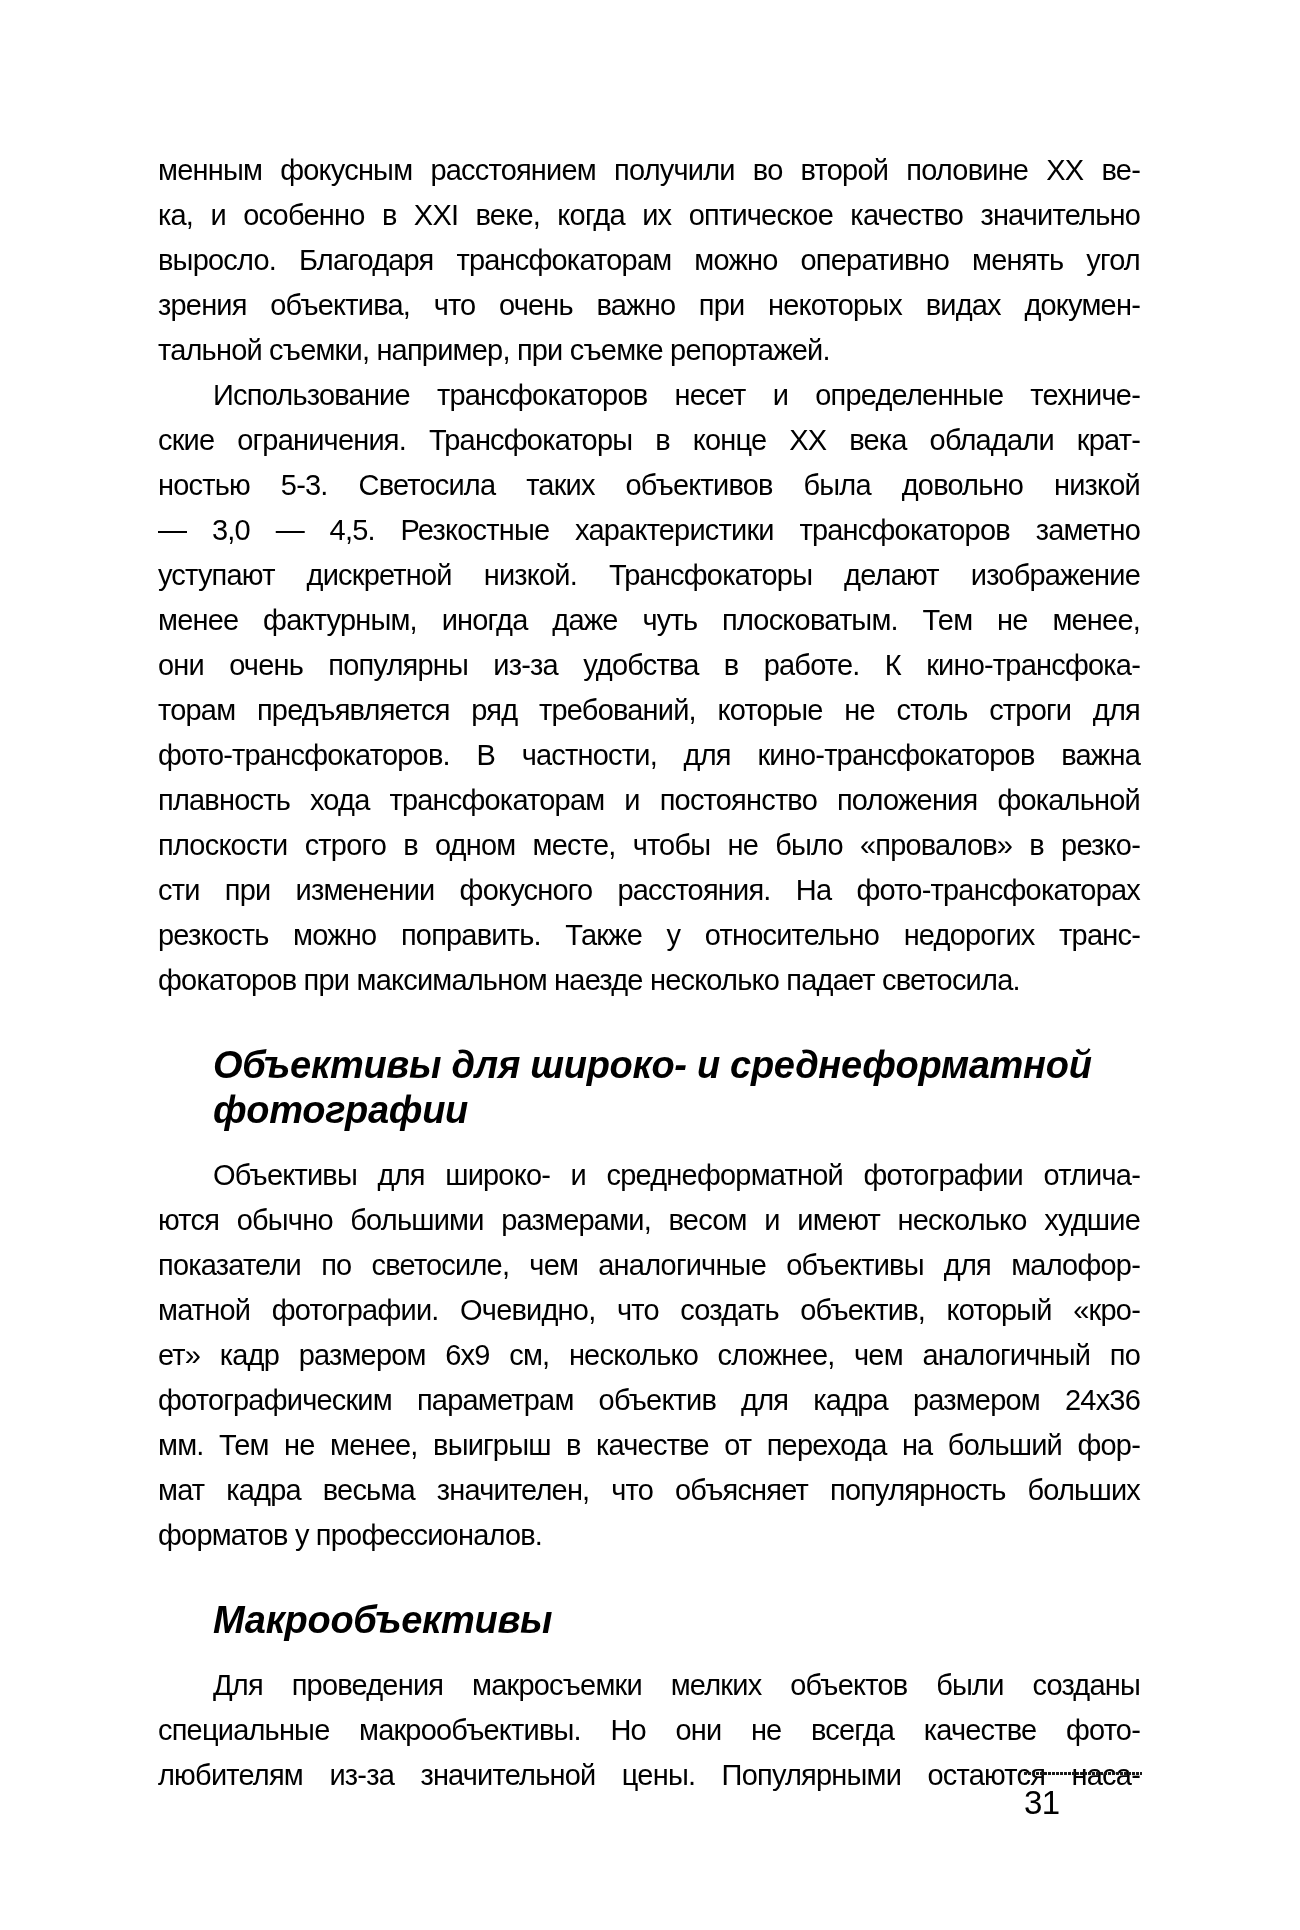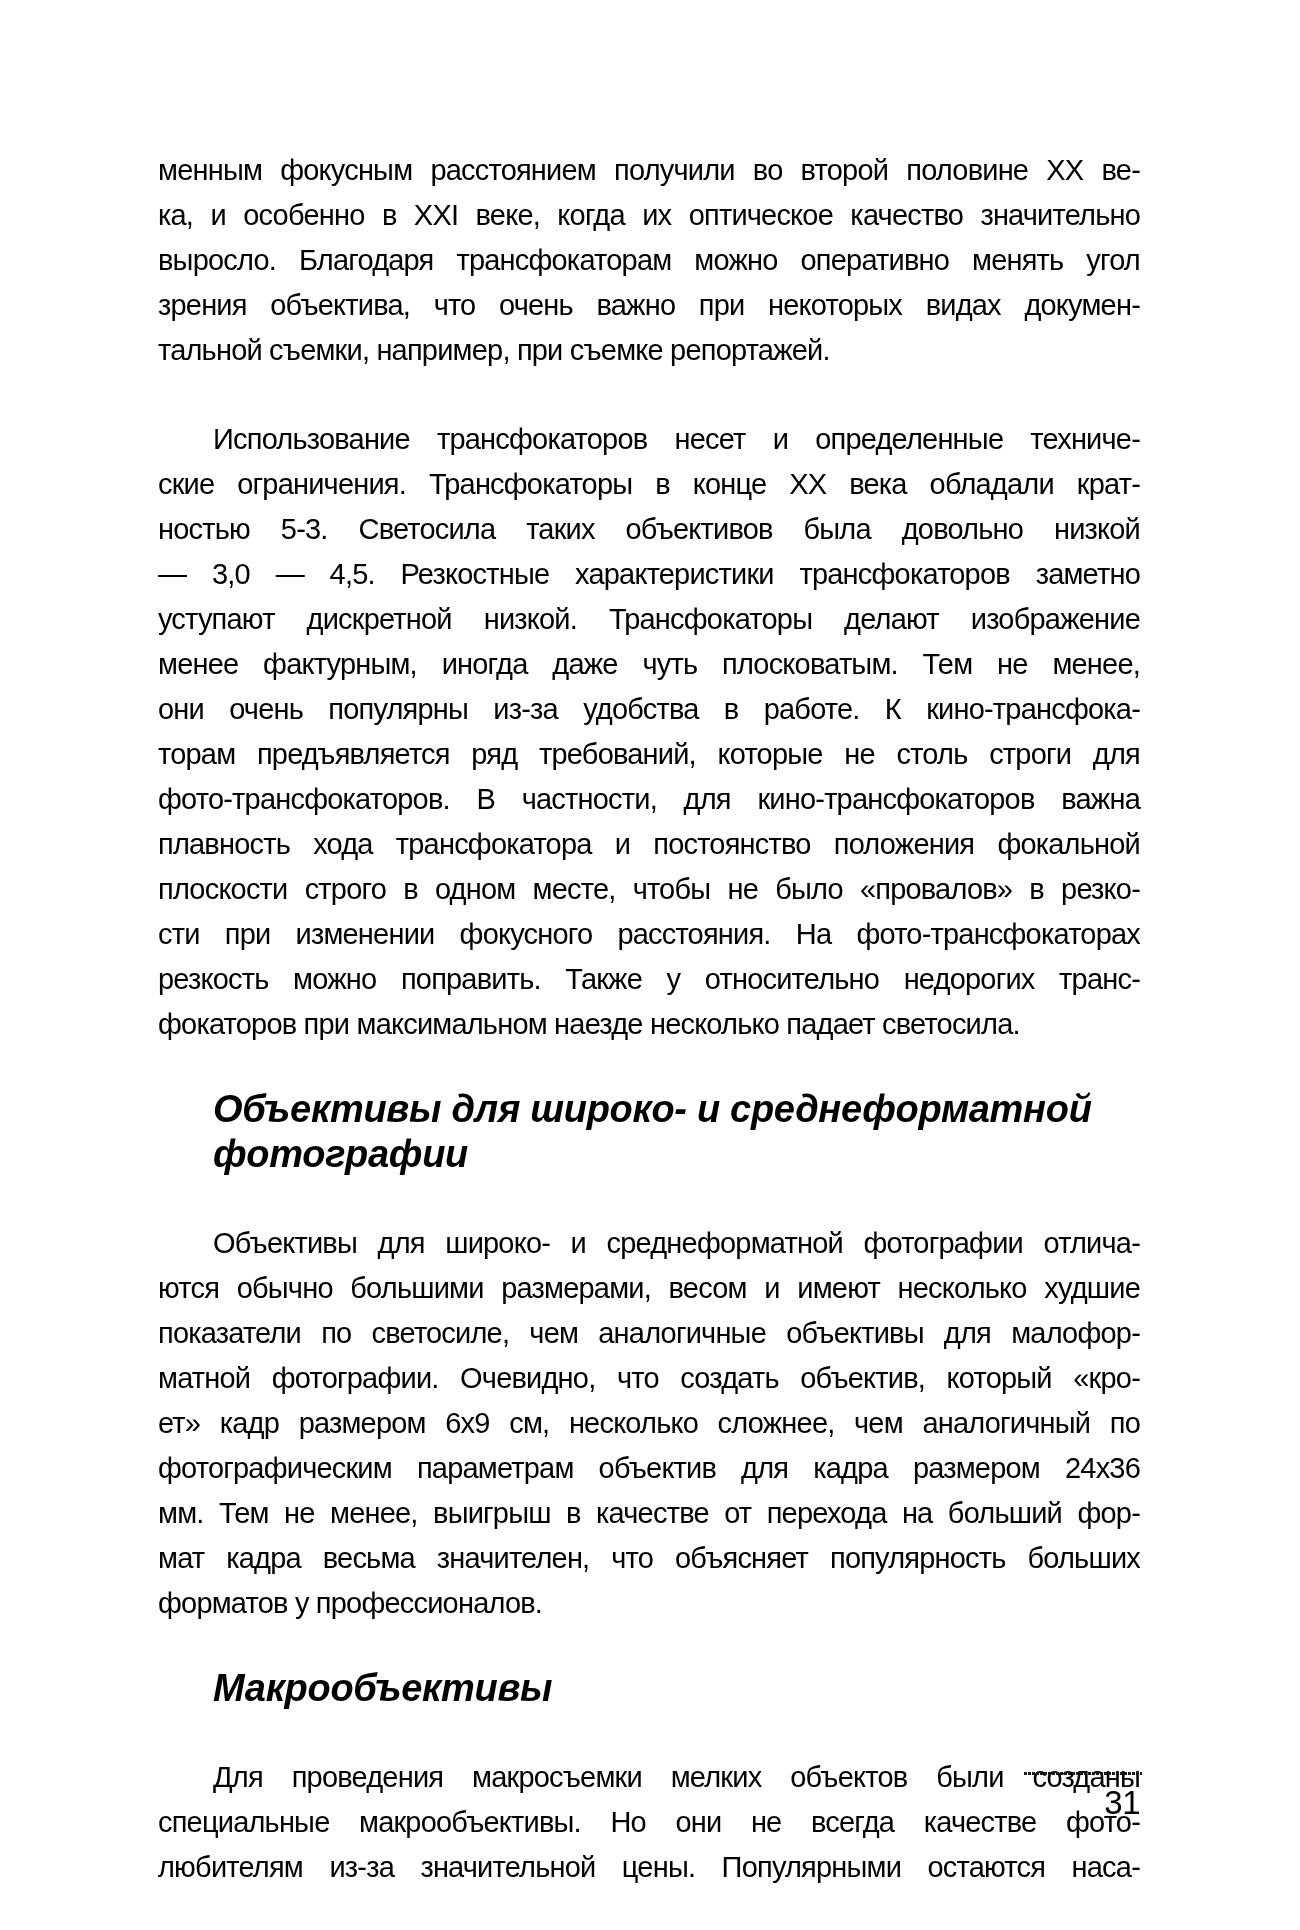--- a/index.html
+++ b/index.html
@@ -25,35 +25,34 @@
     letter-spacing: -0.8px;
     line-height: 45px;
     color: #000000;
   }
   .line {
     text-align: justify;
     text-align-last: justify;
     white-space: normal;
   }
   .line.lastline { text-align-last: left; }
-  .line.indent { text-indent: 55px; margin-top: 44px; }
+  .line.indent { text-indent: 55px; }
   .heading {
     font-size: 38px;
     font-weight: bold;
     font-style: italic;
     letter-spacing: -0.3px;
     line-height: 45px;
     margin: 40px 0 20px 0;
     padding-left: 55px;
   }
   .footer {
     position: absolute;
     top: 1772px;
     right: 158px;
-    text-align: right;
   }
   .dotted-rule {
     width: 118px; height: 3px;
     margin-left: auto;
     background: repeating-linear-gradient(90deg, #1a1a1a 0 2px, transparent 2px 4px),
                 repeating-linear-gradient(90deg, transparent 0 1px, #1a1a1a 1px 3px, transparent 3px 4px);
   }
   .page-number {
     margin-top: 9px;
     padding-right: 2px;
@@ -79,21 +78,21 @@
     <div class="para">
         <div class="line indent">Использование трансфокаторов несет и определенные техниче-</div>
         <div class="line">ские ограничения. Трансфокаторы в конце XX века обладали крат-</div>
         <div class="line">ностью 5-3. Светосила таких объективов была довольно низкой</div>
         <div class="line">— 3,0 — 4,5. Резкостные характеристики трансфокаторов заметно</div>
         <div class="line">уступают дискретной низкой. Трансфокаторы делают изображение</div>
         <div class="line">менее фактурным, иногда даже чуть плосковатым. Тем не менее,</div>
         <div class="line">они очень популярны из-за удобства в работе. К кино-трансфока-</div>
         <div class="line">торам предъявляется ряд требований, которые не столь строги для</div>
         <div class="line">фото-трансфокаторов. В частности, для кино-трансфокаторов важна</div>
-        <div class="line">плавность хода трансфокатора и постоянство положения фокальной</div>
+        <div class="line">плавность хода трансфокаторам и постоянство положения фокальной</div>
         <div class="line">плоскости строго в одном месте, чтобы не было «провалов» в резко-</div>
         <div class="line">сти при изменении фокусного расстояния. На фото-трансфокаторах</div>
         <div class="line">резкость можно поправить. Также у относительно недорогих транс-</div>
         <div class="line lastline">фокаторов при максимальном наезде несколько падает светосила.</div>
       </div>
 
     <div class="heading">Объективы для широко- и среднеформатной фотографии</div>
 
     <div class="para">
         <div class="line indent">Объективы для широко- и среднеформатной фотографии отлича-</div>

